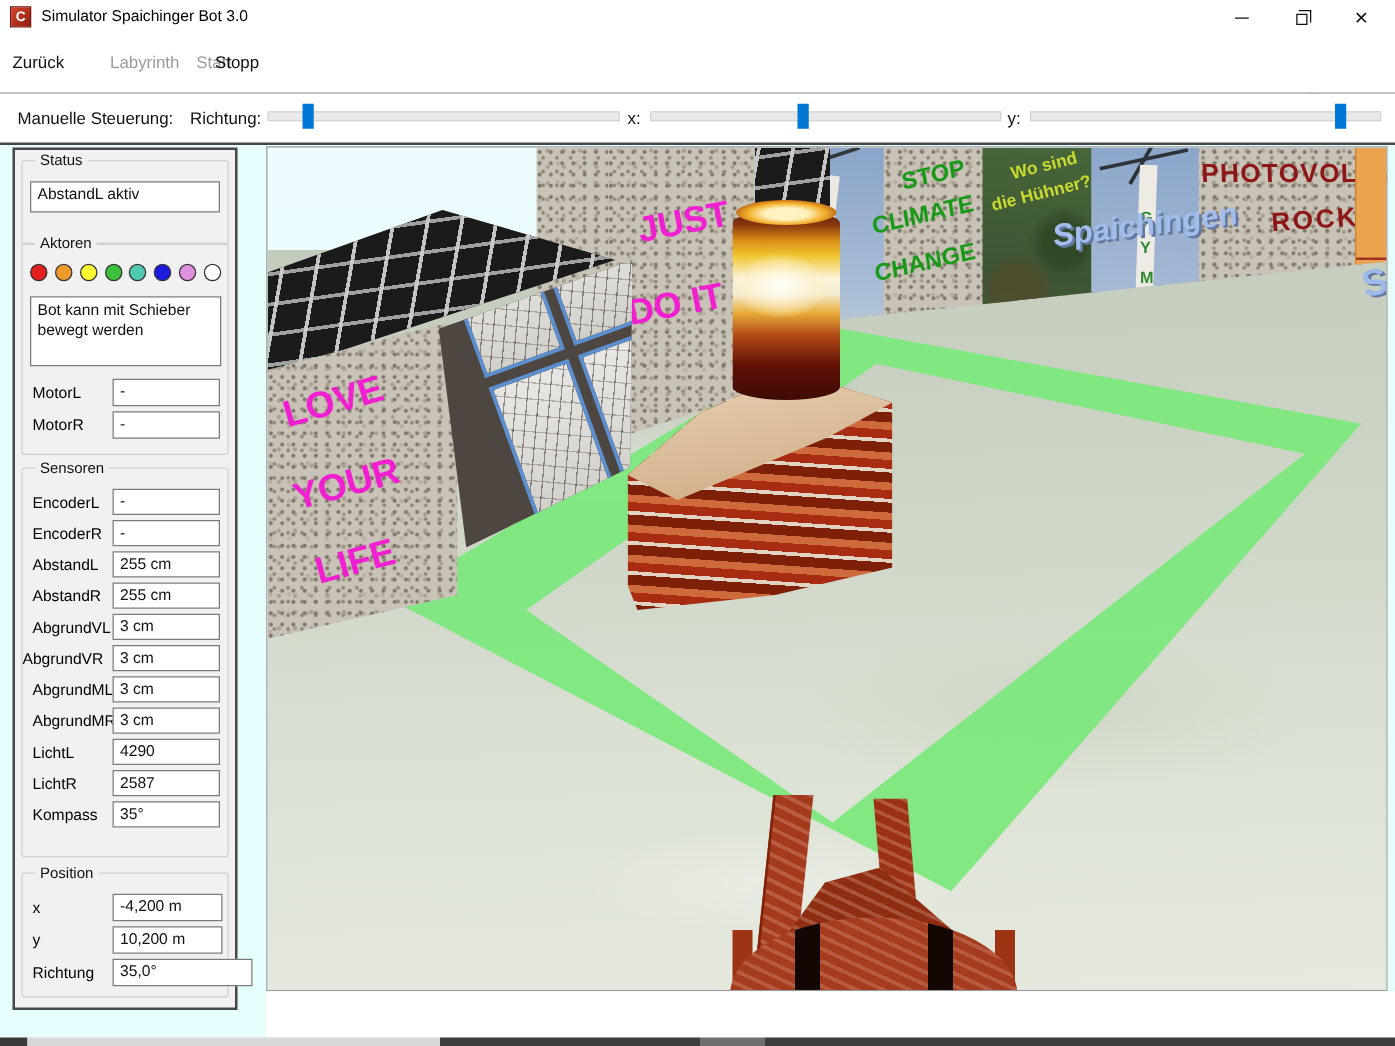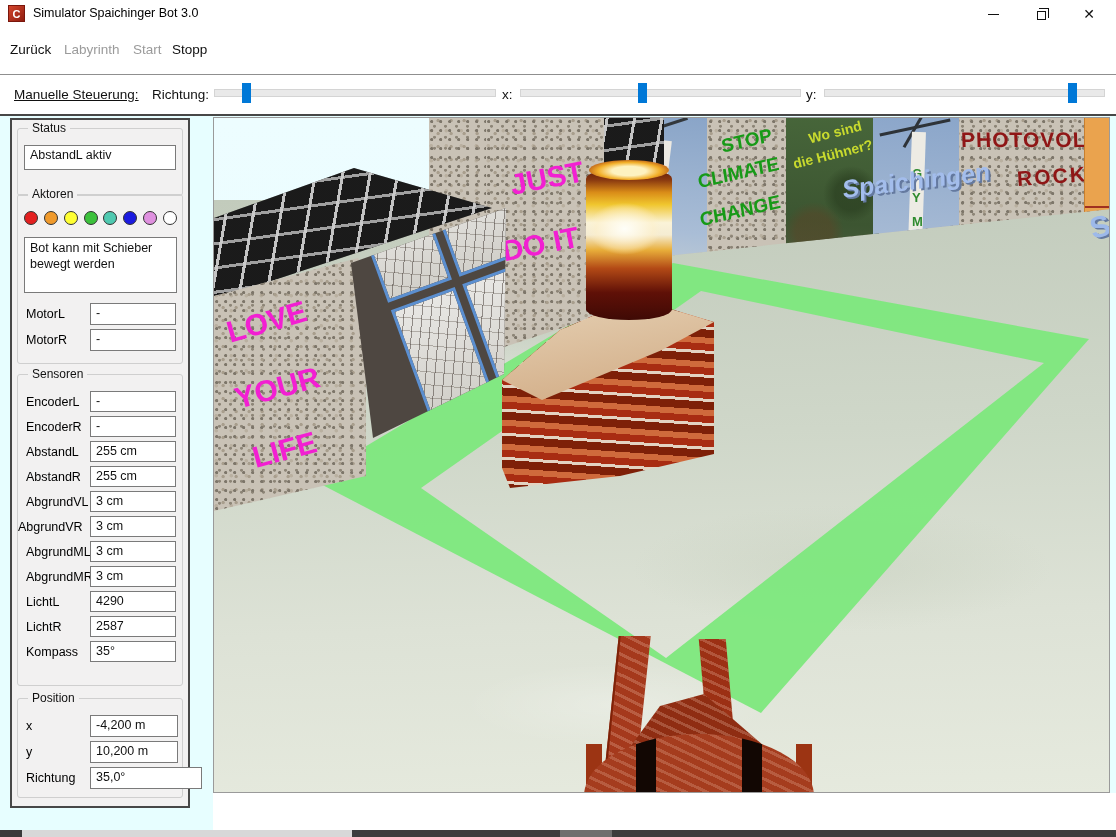--- a/index.html
+++ b/index.html
@@ -16,40 +16,40 @@
   #btn-min { right:100px; } #btn-restore { right:52px; } #btn-close { right:4px; }
   .min-glyph { width:11px; height:1px; background:#111; }
   .restore-glyph { position:relative; width:9px; height:9px; border:1px solid #111; background:#fff; margin-top:3px; }
   .restore-glyph::before { content:""; position:absolute; left:1px; top:-4px; width:9px; height:9px;
     border:1px solid #111; border-left:none; border-bottom:none; }
   .close-glyph { font-size:14px; color:#111; line-height:1; }
 
   
   #menurow { position:absolute; left:0; top:28px; width:1116px; height:46px; background:#fff; }
   .menu-item { position:absolute; top:14px; font-size:13.5px; color:#101010; }
-  .menu-item.disabled { color:#9b9b9b; }
+  .menu-item.disabled { color:#9b9b9b;margin-left:24px; }
   #divider1 { position:absolute; left:0; top:74px; width:1116px; height:1px; background:#8f8f8f; }
 
   #botsicht-box { position:absolute; left:413px; top:49px; width:15px; height:15px; background:#fff;
     border:1.5px solid #222; }
   #botsicht-box::after { content:""; position:absolute; left:2px; top:2px; width:8px; height:4px;
     border-left:2px solid #111; border-bottom:2px solid #111; transform:rotate(-48deg); }
   #botsicht-label { position:absolute; left:434px; top:49px; font-size:13px; }
   #zeitlupe-label { position:absolute; left:978px; top:49px; font-size:13px; }
 
   
   .tb { position:absolute; height:20px; }
   .tb-track { position:absolute; left:0; top:6px; width:100%; height:8px; background:#e9e9e9; border:1px solid #d4d4d4; }
   .tb-thumb { position:absolute; top:0px; width:9px; height:20px; background:#0078d7; }
 
   #tb-zeitlupe { left:1043px; top:47px; width:54px; }
 
   
   #manualbar { position:absolute; left:0; top:75px; width:1116px; height:40px; background:#fff; }
-  #manual-label { position:absolute; left:14px; top:12px; font-size:13.5px;text-decoration:underline; }
+  #manual-label { position:absolute; left:14px; top:12px; font-size:13.5px; }
   .ctl-label { position:absolute; top:12px; font-size:13.5px; }
   #richtung-label { left:152px; } #x-label { left:502px; } #y-label { left:806px; }
   #tb-richtung { left:214px; top:8px; width:282px; }
   #tb-x { left:520px; top:8px; width:281px; }
   #tb-y { left:824px; top:8px; width:281px; }
   #divider2 { position:absolute; left:0; top:114px; width:1116px; height:2px; background:#474747; }
 
   
   #content-bg { position:absolute; left:0; top:116px; width:1116px; height:714px; background:#e7feff; }
   #below-viewport { position:absolute; left:213px; top:793px; width:903px; height:37px; background:#fff; }

